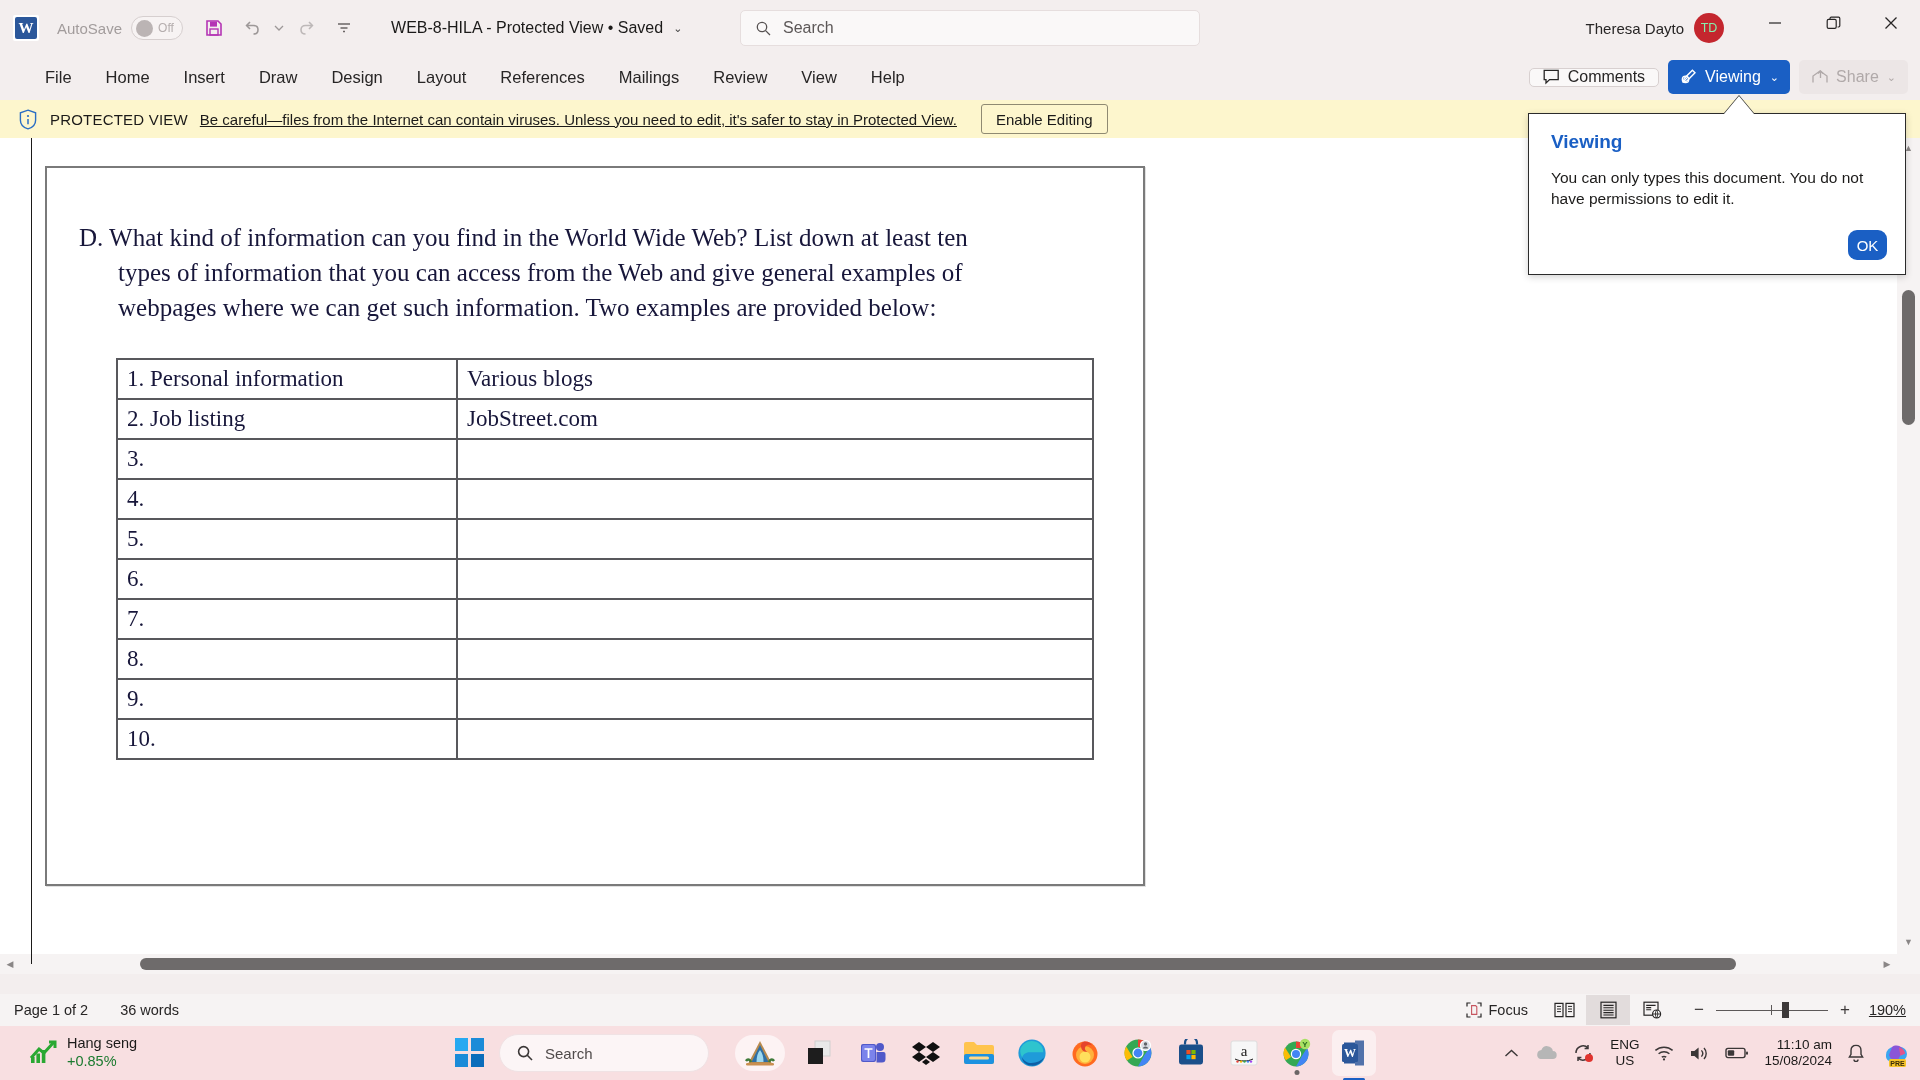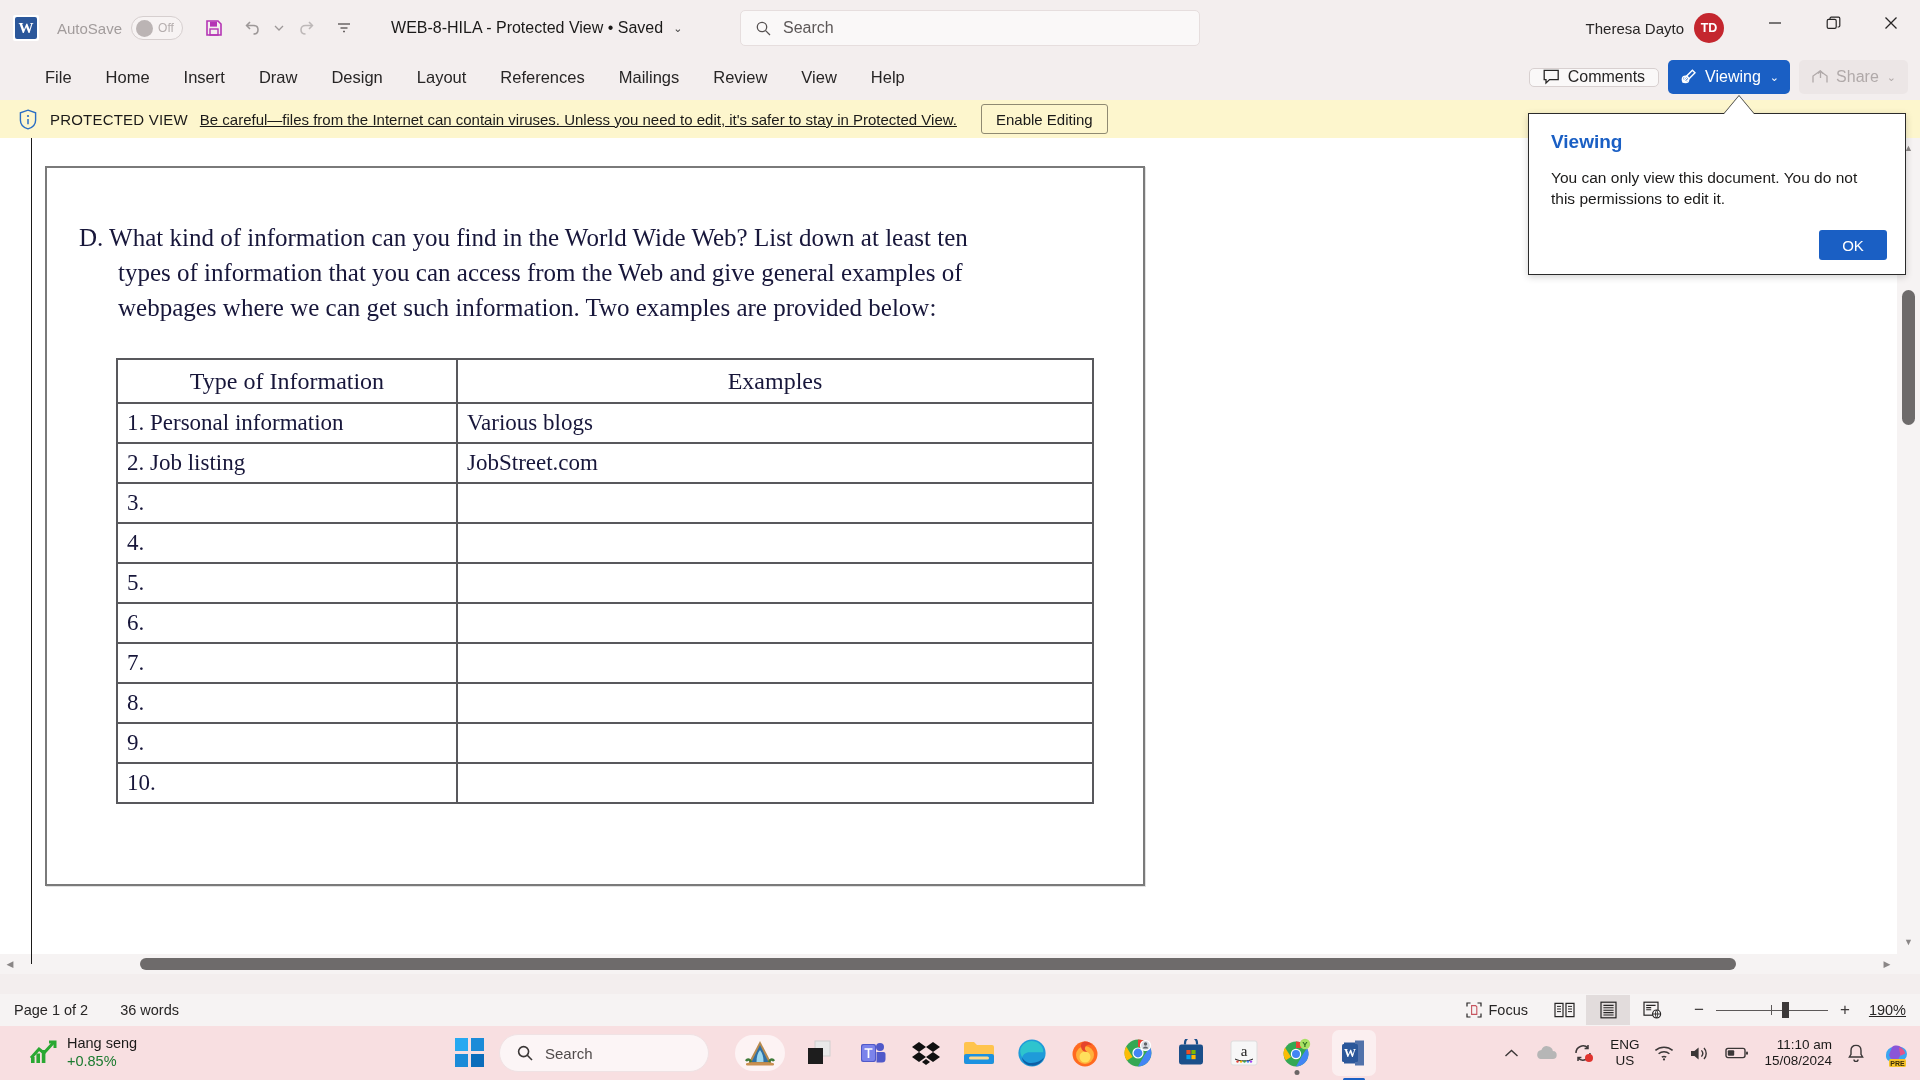--- a/index.html
+++ b/index.html
@@ -64,21 +64,21 @@
   }
   .searchbox .ph { font-size: 16px; color: #5c5757; }
 
   .user-area {
     position: absolute; right: 196px; top: 0; height: 56px;
     display: flex; align-items: center; gap: 10px;
   }
   .user-name { font-size: 15px; color: #272525; }
   .avatar {
     width: 30px; height: 30px; border-radius: 50%; background: #c4262e;
-    color: #ffffff; font-size: 12.5px; font-weight: 700;
+    color: #86efac; font-size: 12.5px; font-weight: 400;
     display: flex; align-items: center; justify-content: center; text-align: center;
   }
   .wincontrols { position: absolute; right: 0; top: 0; height: 46px; display: flex; }
   .wc-btn {
     width: 58px; height: 46px; display: flex; align-items: center; justify-content: center;
     color: #272525;
   }
 
   
   .ribbon {
@@ -263,22 +263,22 @@
     position: absolute; left: 1724px; top: 96px; width: 0; height: 0;
     border-left: 15px solid transparent; border-right: 15px solid transparent;
     border-bottom: 18px solid #ffffff;
     filter: drop-shadow(0 -1px 0 #2b2b2b);
     z-index: 3;
   }
   .callout h3 { font-size: 19px; color: #1a5fc4; font-weight: bold; margin-bottom: 14px; }
   .callout p { font-size: 15.5px; color: #1b1a19; line-height: 21px; }
   .callout .ok {
     position: absolute; right: 18px; bottom: 14px;
-    width: 68px; height: 30px; background: #1a5fc4; color: #fff;
-    border-radius: 3px; font-size: 15px;
+    width: 39px; height: 30px; background: #1a5fc4; color: #fff;
+    border-radius: 9px; font-size: 15px;
     display: flex; align-items: center; justify-content: center;
   }
 
   svg { display: block; }
 </style>
 </head>
 <body>
 
 <div class="titlebar">
   <div class="word-logo">
@@ -426,24 +426,20 @@
 <div class="canvas">
   <div class="page">
     <div class="doc-text">
       <span class="first">D. What kind of information can you find in the World Wide Web? List down at least ten</span>
       <span class="ind">types of information that you can access from the Web and give general examples of</span>
       <span class="ind">webpages where we can get such information. Two examples are provided below:</span>
     </div>
 
     <table class="doc-table">
       <tbody>
-          <tr>
-        <th class="col-a">Type of Information</th>
-        <th>Examples</th>
-      </tr>
       <tr>
         <td class="col-a">1. Personal information</td>
         <td>Various blogs</td>
       </tr>
       <tr>
         <td class="col-a">2. Job listing</td>
         <td>JobStreet.com</td>
       </tr>
       <tr>
         <td class="col-a">3.</td>
@@ -492,21 +488,21 @@
 
 <div class="vscroll">
   <div class="vs-arrow">▲</div>
   <div class="vs-thumb"></div>
   <div class="vs-arrow" style="position:absolute;bottom:22px;">▼</div>
 </div>
 
 <div class="callout-arrow"></div>
 <div class="callout">
   <h3>Viewing</h3>
-  <p>You can only view this document. You do not this permissions to edit it.</p>
+  <p>You can only types this document. You do not have permissions to edit it.</p>
   <div class="ok">OK</div>
 </div>
 
 <div class="statusbar">
   <div class="sb-left">
     <span>Page 1 of 2</span>
     <span>36 words</span>
   </div>
   <div class="sb-right">
     <div class="sb-focus">

